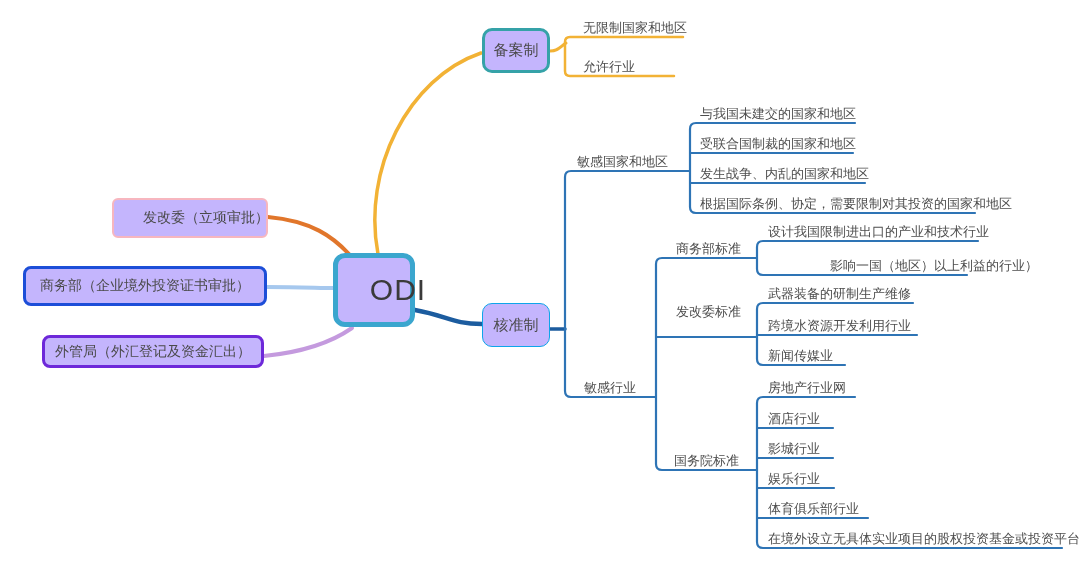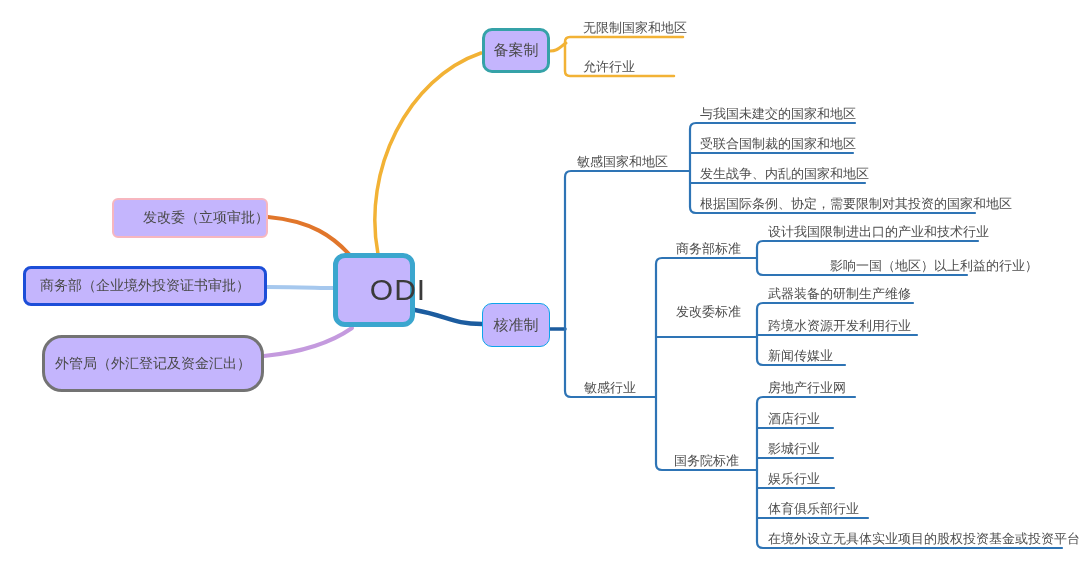--- a/index.html
+++ b/index.html
@@ -58,21 +58,21 @@
         <path d="M 757 488 L 834 488"></path>
         <path d="M 757 518 L 868 518"></path>
       </g>
     </g>
   </svg>
 
   <div class="node root" style="left:333px;top:253px;width:82px;height:74px;">ODI</div>
 
   <div class="node box-l" style="left:112px;top:198px;width:156px;height:40px;border:2.5px solid #f7b6bf;border-radius:6px;padding-left:32px;">发改委（立项审批）</div>
   <div class="node box-l" style="left:23px;top:266px;width:244px;height:40px;border:3px solid #1d4ed8;border-radius:8px;">商务部（企业境外投资证书审批）</div>
-  <div class="node box-l" style="left:42px;top:335px;width:222px;height:57px;border:3px solid #737373;border-radius:20px;">外管局（外汇登记及资金汇出）</div>
+  <div class="node box-l" style="left:42px;top:335px;width:222px;height:33px;border:3px solid #6d28d9;border-radius:8px;">外管局（外汇登记及资金汇出）</div>
 
   <div class="node box-s" style="left:482px;top:28px;width:68px;height:45px;border:3px solid #35a2a8;">备案制</div>
   <div class="leaf" style="left:583px;top:20px;">无限制国家和地区</div>
   <div class="leaf" style="left:583px;top:59px;">允许行业</div>
 
   <div class="node box-s" style="left:482px;top:303px;width:68px;height:44px;border:1px solid #0ea5e9;">核准制</div>
 
   <div class="leaf" style="left:577px;top:154px;">敏感国家和地区</div>
   <div class="leaf" style="left:700px;top:106px;">与我国未建交的国家和地区</div>
   <div class="leaf" style="left:700px;top:136px;">受联合国制裁的国家和地区</div>

